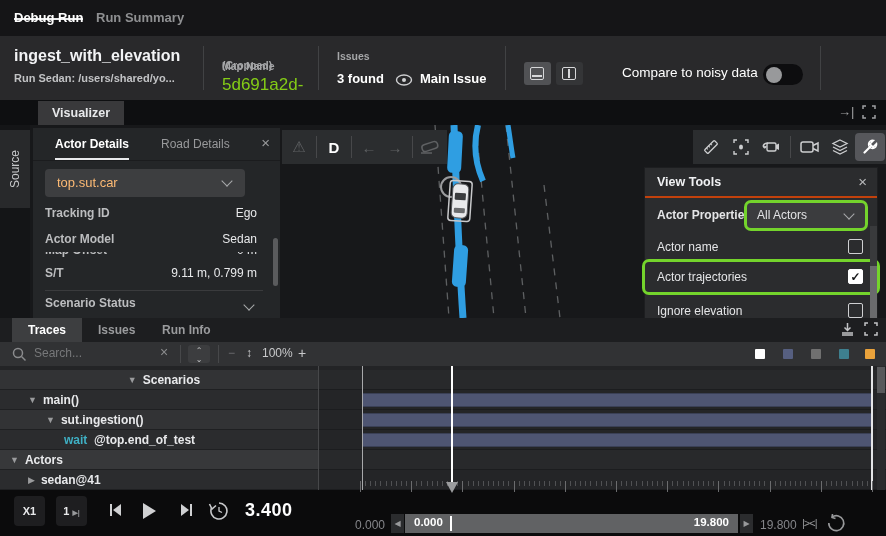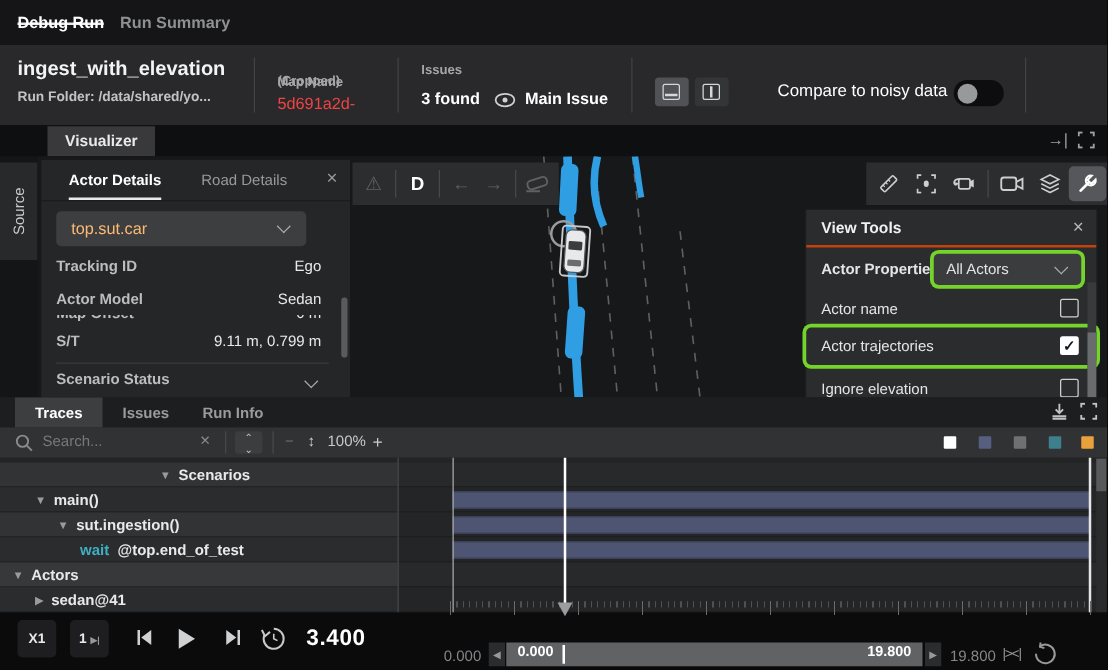--- a/index.html
+++ b/index.html
@@ -12,21 +12,21 @@
   .toptab{position:absolute;top:0;height:20px;line-height:36px;font-size:13px;font-weight:bold;}
   .toptab.active{color:#fff;border-bottom:2px solid #e8e9eb;}
   .toptab.inactive{color:#8f9092;}
 
   
   .header{position:absolute;left:0;top:36px;width:886px;height:64px;background:#29292b;}
   .hdiv{position:absolute;top:10px;height:44px;width:1px;background:#414244;}
   .h-title{position:absolute;left:14px;top:11px;font-size:16px;font-weight:bold;color:#f2f3f5;}
   .h-folder{position:absolute;left:14px;top:36px;font-size:11px;font-weight:bold;color:#c2c3c5;}
   .h-sub{font-size:10.5px;font-weight:bold;color:#a5a6a8;line-height:12px;}
-  .h-val{font-size:13px;color:#ef4444;}
+  .h-val{font-size:17px;color:#84cc16;}
   .h-strong{font-size:13px;font-weight:bold;color:#fff;}
   .layout-btn{position:absolute;top:52px;width:27px;height:23px;border-radius:3px;}
   .layout-btn.on{background:#515255;}
   .layout-btn.off{background:#343537;}
   .lb-ic{position:absolute;left:6px;top:4.5px;width:14px;height:13px;border:1.5px solid #d6d7d9;border-radius:2px;}
   .lb-h:after{content:"";position:absolute;left:1px;right:1px;bottom:2px;height:1.5px;background:#d6d7d9;}
   .lb-v:after{content:"";position:absolute;top:1px;bottom:1px;left:5px;width:1.5px;background:#d6d7d9;}
   .toggle{position:absolute;width:40px;height:21px;border-radius:11px;background:#0d0d0f;}
   .knob{position:absolute;left:3px;top:2.5px;width:16px;height:16px;border-radius:50%;background:#98999b;}
 
@@ -135,21 +135,21 @@
 
 <div class="app">
 
   <div class="topbar">
     <div class="toptab active" style="left:14px;">Debug Run</div>
     <div class="toptab inactive" style="left:96px;">Run Summary</div>
   </div>
 
   <div class="header">
     <div class="h-title">ingest_with_elevation</div>
-    <div class="h-folder">Run Folder: /data/shared/yo...</div>
+    <div class="h-folder">Run Sedan: /users/shared/yo...</div>
     <div class="hdiv" style="left:203px;"></div>
     <div class="h-sub abs" style="left:222px;top:24px;">Map Name</div>
     <div class="h-sub abs" style="left:222px;top:23px;">(Cropped)</div>
     <div class="h-val abs" style="left:222px;top:39px;">5d691a2d-</div>
     <div class="hdiv" style="left:318px;"></div>
     <div class="h-sub abs" style="left:337px;top:14px;">Issues</div>
     <div class="h-strong abs" style="left:337px;top:35px;">3 found</div>
     <svg class="abs" style="left:395px;top:37px;" width="18" height="14">
       <ellipse cx="9" cy="7" rx="7.5" ry="5" fill="none" stroke="#d0d1d3" stroke-width="1.4"></ellipse>
       <circle cx="9" cy="7" r="2" fill="#d0d1d3"></circle>

